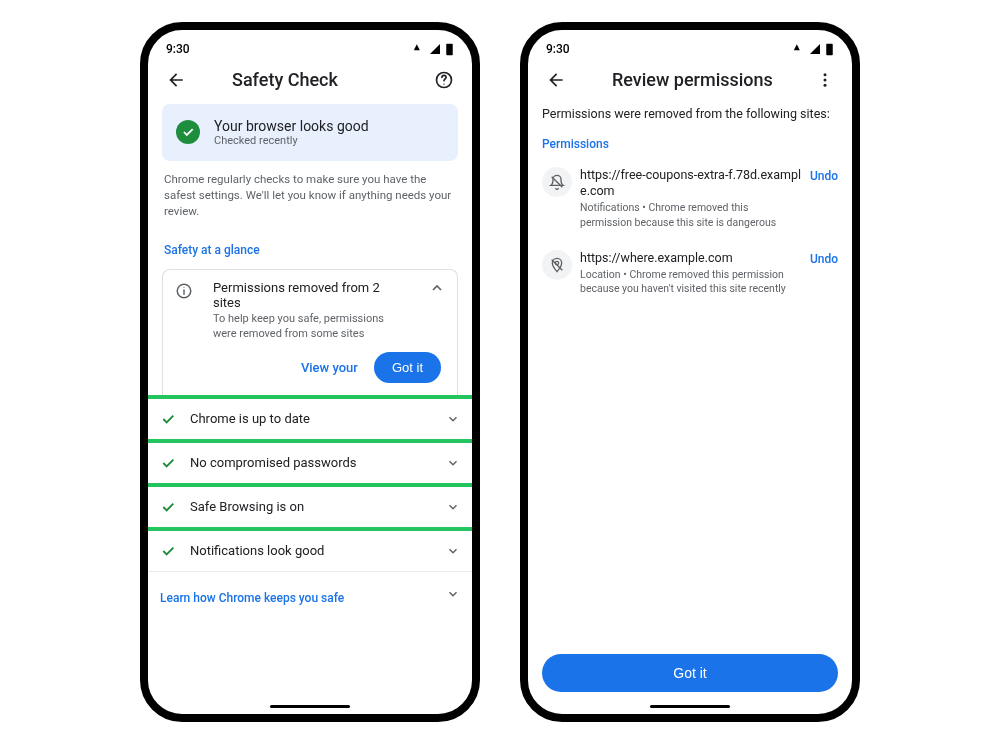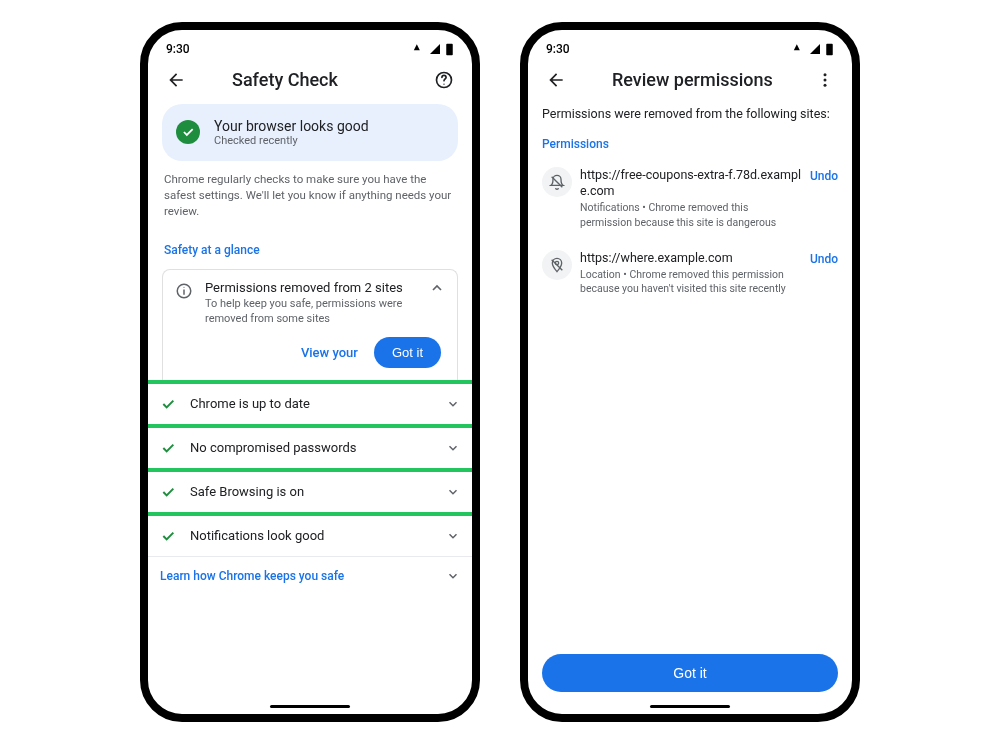--- a/index.html
+++ b/index.html
@@ -44,21 +44,21 @@
     margin: 0 0 0 14px;
     flex:1;
     color:#202124;
   }
   .icon-btn {
     background:none; border:none; padding:4px; display:flex; align-items:center; justify-content:center; cursor:pointer;
   }
   .content { padding: 0 14px; }
   .status-card {
     background:#e8f0fe;
-    border-radius:20px;
+    border-radius:8px;
     padding: 14px 14px;
     display:flex;
     align-items:center;
     gap:14px;
   }
   .green-circle {
     width:24px; height:24px; border-radius:50%; background:#1e8e3e; display:flex; align-items:center; justify-content:center;
   }
   .status-title { font-size:14px; color:#202124; }
   .status-sub { font-size:11px; color:#5f6368; }
@@ -75,38 +75,38 @@
     padding: 8px 2px 12px;
     cursor:pointer;
     margin-top:8px;
   }
   .perm-card {
     border:1px solid #e0e0e0;
     border-bottom:none;
     border-radius:8px 8px 0 0;
     padding:10px 12px 4px;
   }
-  .perm-row { display:flex; gap:12px; align-items:flex-start; }
+  .perm-row { display:flex; gap:20px; align-items:flex-start; }
   .perm-title { font-size:13px; color:#202124; margin-bottom:2px; }
   .perm-sub { font-size:11px; color:#5f6368; line-height:1.35; max-width:200px; }
   .perm-actions {
     display:flex; justify-content:flex-end; gap:16px; align-items:center; padding:10px 4px 8px;
   }
   .text-btn { color:#1a73e8; font-size:13px; font-weight:500; cursor:pointer; }
   .pill-btn {
     background:#1a73e8; color:#fff; border:none; border-radius:18px; padding:8px 18px; font-size:13px; font-weight:500; cursor:pointer;
   }
   .list-item {
     display:flex; align-items:center; padding:12px 12px;
     border-top:4px solid #22c55e;
     font-size:13px; color:#202124;
   }
   .list-item .label { flex:1; margin-left:14px; }
   .learn-more { color:#1a73e8; font-size:12px; font-weight:500; padding:12px 12px; border-top:1px solid #e8eaed; display:flex; align-items:center; }
-  .learn-more .label { flex:1; }
+  .learn-more .label { flex:1;margin-top:7px; }
   .home-indicator { position:absolute; bottom:6px; left:50%; transform:translateX(-50%); width:80px; height:3px; background:#000; border-radius:2px; }
 
   
   .section-desc { font-size:12.5px; color:#202124; padding:2px 14px 10px; }
   .perm-header { color:#1a73e8; font-size:12px; font-weight:500; padding:6px 14px; }
   .site-row { display:flex; align-items:flex-start; padding:10px 14px; gap:8px; }
   .circle-icon {
     width:30px; height:30px; border-radius:50%; background:#f1f3f4; display:flex; align-items:center; justify-content:center; flex-shrink:0;
   }
   .site-info { flex:1; }

